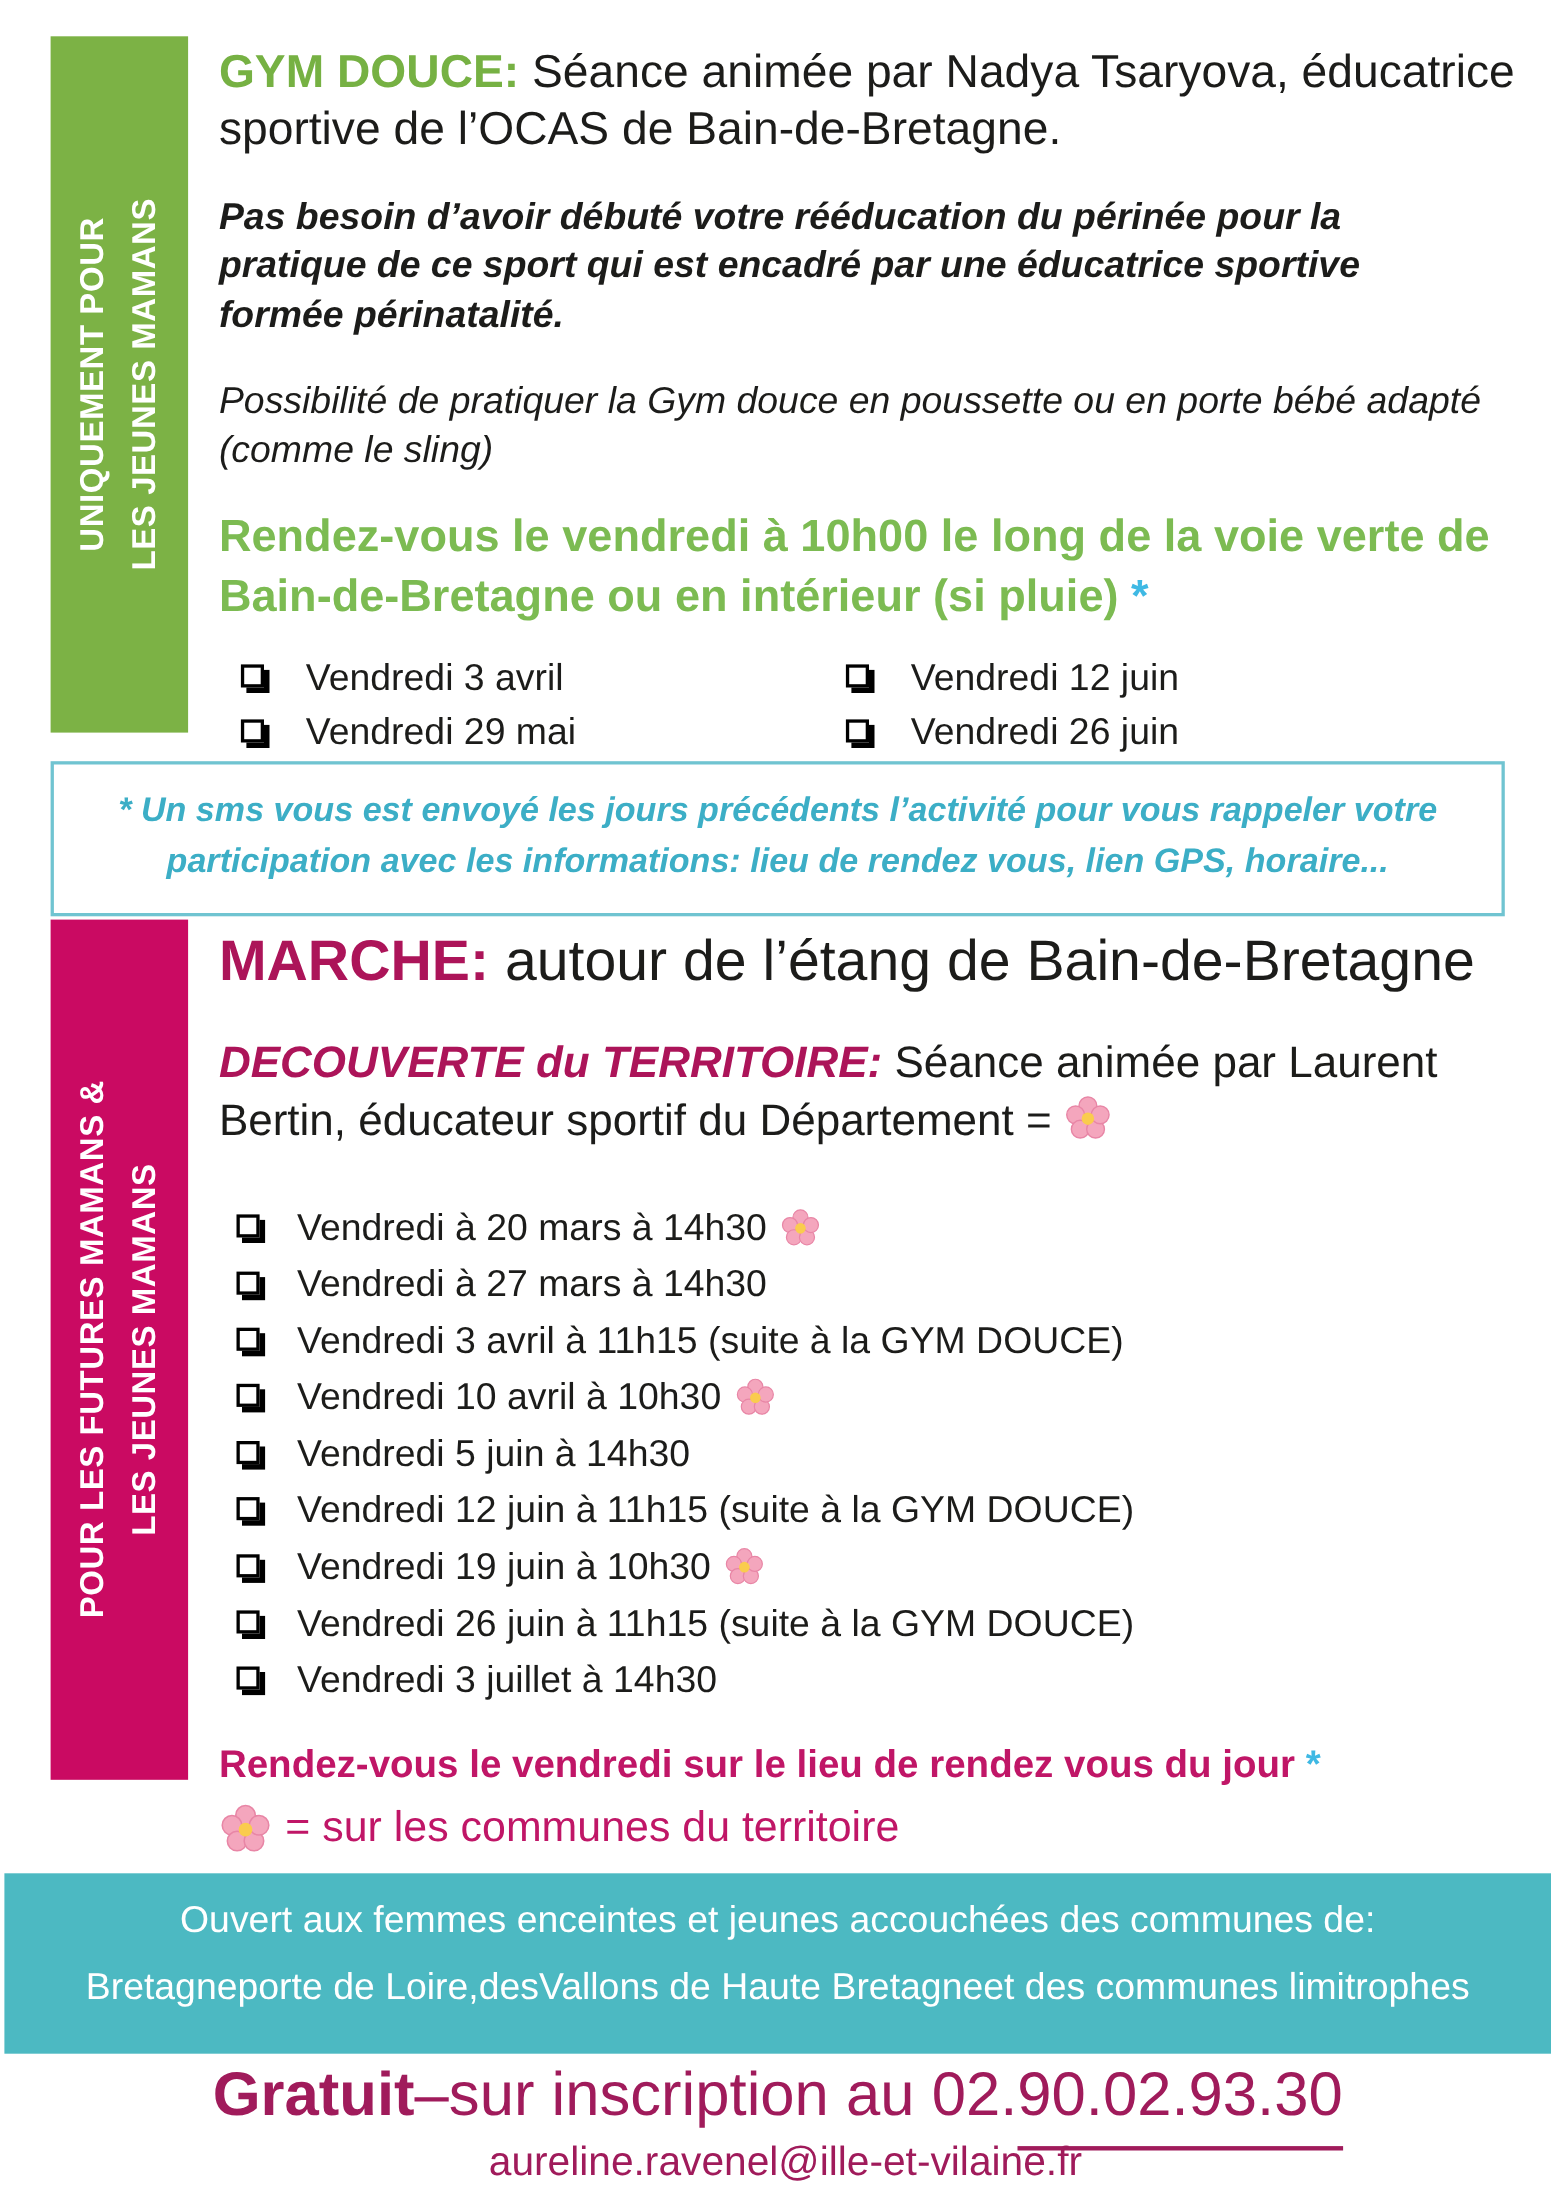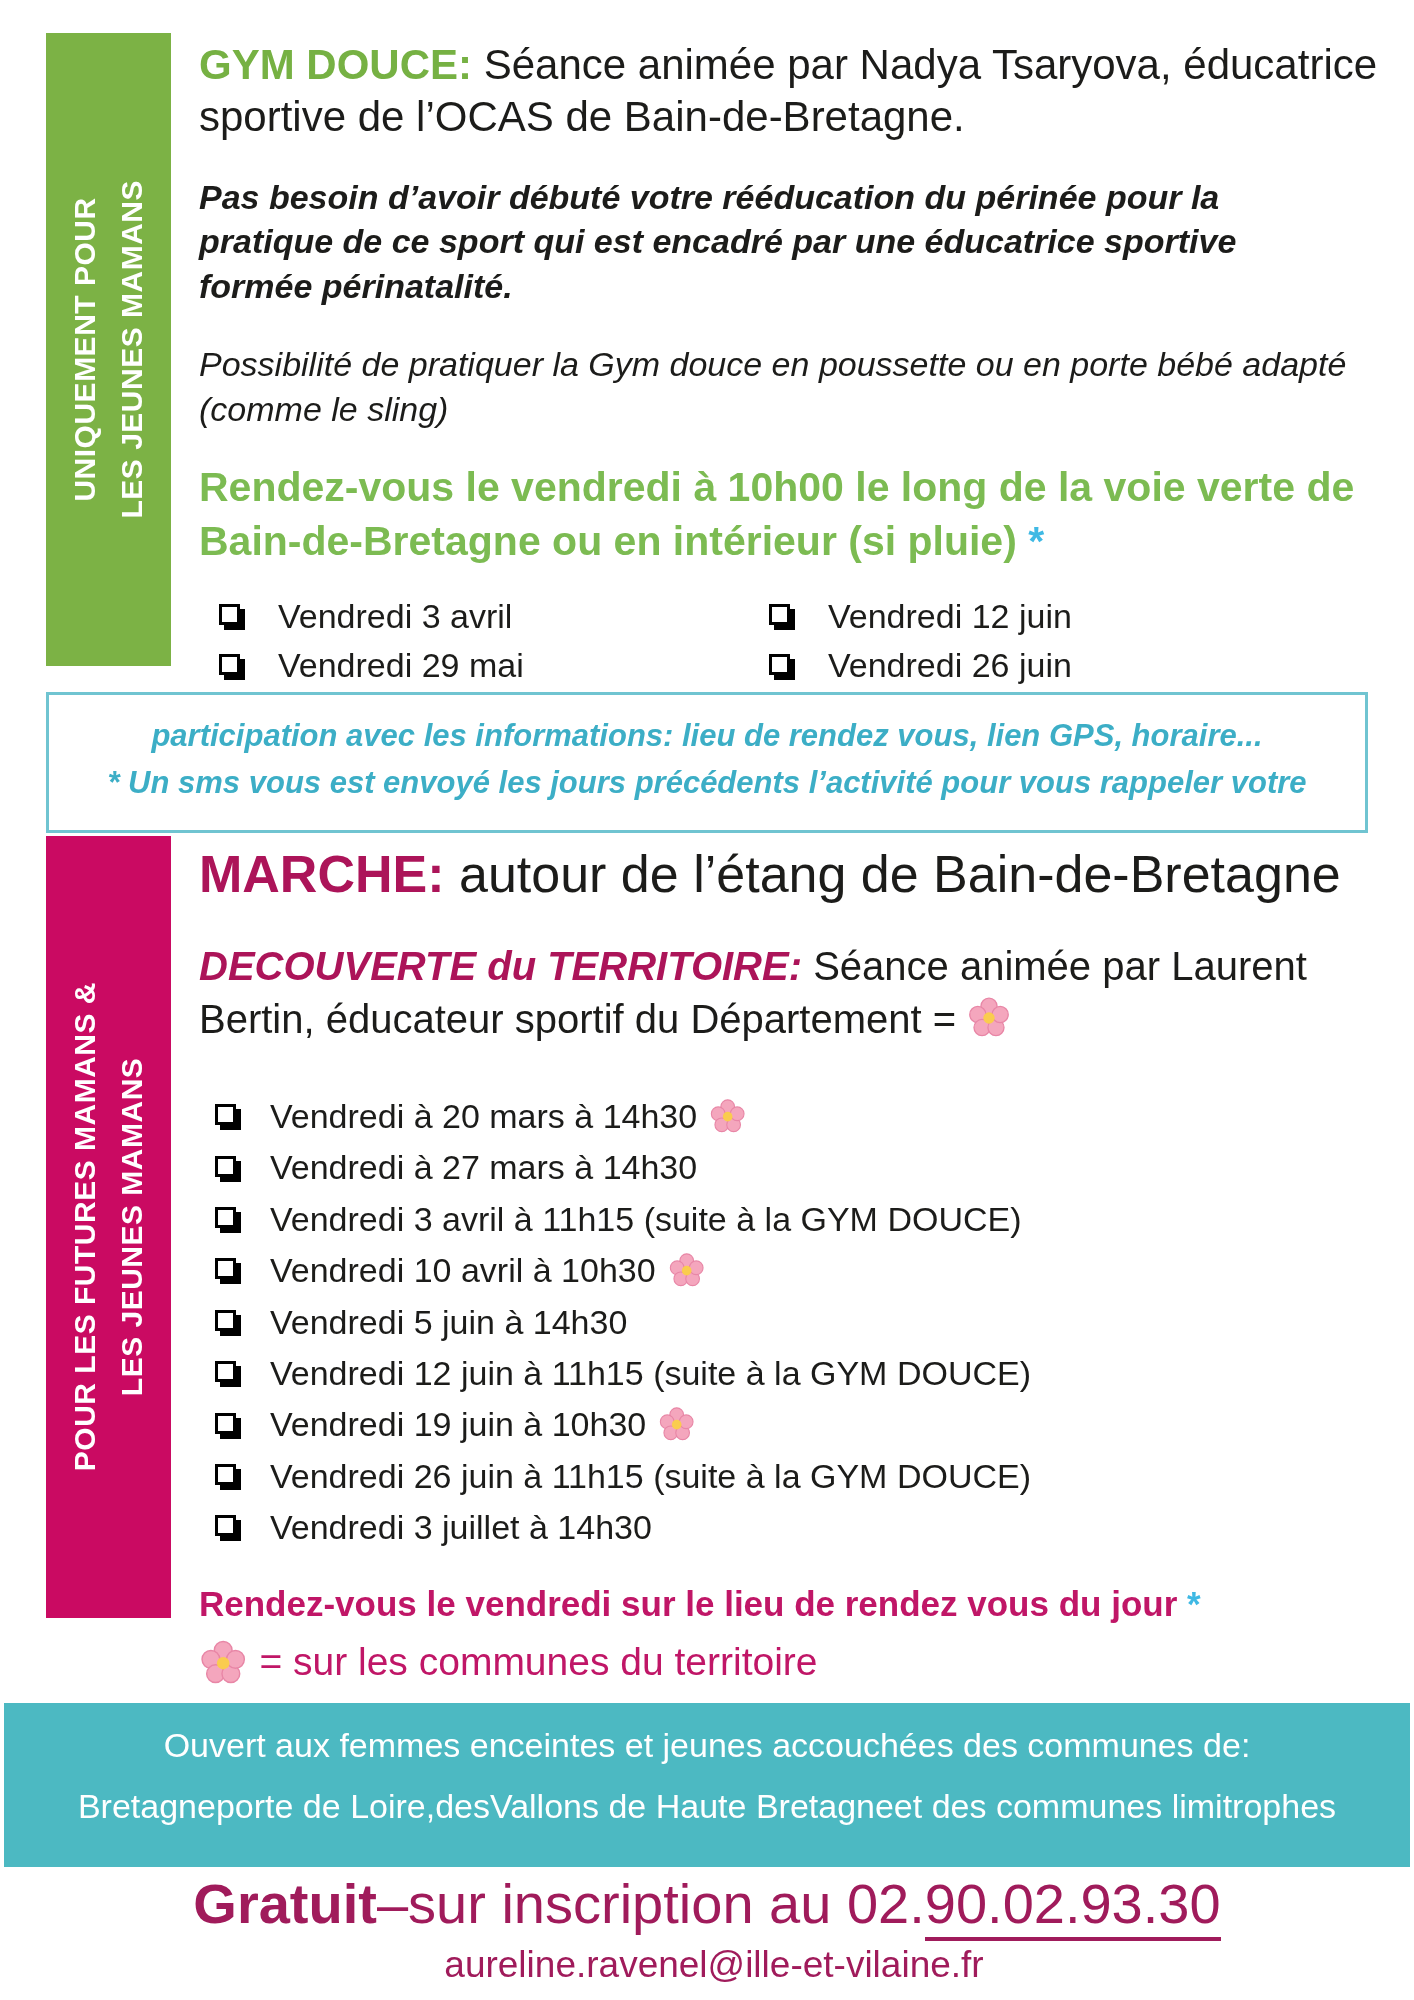--- a/index.html
+++ b/index.html
@@ -60,21 +60,21 @@
   .legend-line .flower{margin-right:12px; font-size:44px;}
   
   .banner{
     position:absolute; top:1703px; left:4px; right:4px; background:var(--teal-banner);
     color:#fff; text-align:center; padding:12px 20px 30px; font-size:34px; line-height:1.8;
   }
   
   .footer{position:absolute; top:1872px; left:0; right:0; text-align:center; color:var(--footer-pink);}
   .footer-main{font-size:56px; line-height:1.15;}
   .footer-bold{font-weight:bold;}
-  .phone-underline{border-bottom:4px solid currentColor; padding-bottom:2px;}
+  .phone-underline{border-bottom:4px solid currentColor; padding-bottom:16px;}
   .footer-email{font-size:37px; margin-top:8px;padding-left:14px;}
   a.email-link{color:inherit; text-decoration:none;}
   
   .flower{display:inline-block; line-height:0;}
   .flower svg{width:1.1em; height:1.1em; vertical-align:-0.16em;}
 </style>
 </head>
 <body>
 
 <div class="page">
@@ -106,22 +106,22 @@
           </div>
           <div class="check-item">
             <span class="checkbox"></span>
             <span class="check-label">Vendredi 26 juin</span>
           </div>
         </div>
     </div>
   </div>
 
   <div class="note-box">
+    <div>* Un sms vous est envoyé les jours précédents l’activité pour vous rappeler votre</div>
     <div>participation avec les informations: lieu de rendez vous, lien GPS, horaire...</div>
-    <div>* Un sms vous est envoyé les jours précédents l’activité pour vous rappeler votre</div>
   </div>
 
   <div class="section" id="sec-marche">
     <div class="bar bar-pink">
       <div class="bar-label">
         <span class="bar-line">POUR LES FUTURES MAMANS &amp;</span>
         <span class="bar-line">LES JEUNES MAMANS</span>
       </div>
     </div>
     <div class="content">

